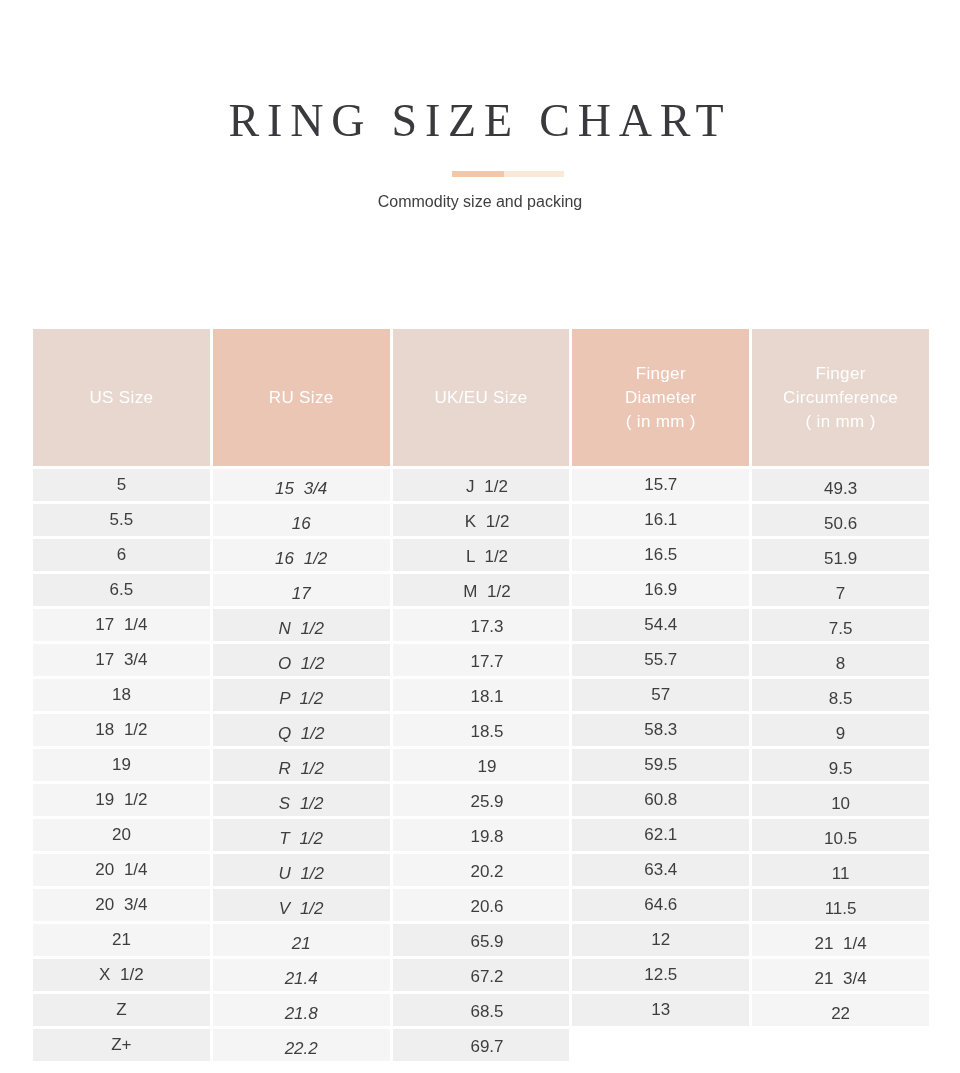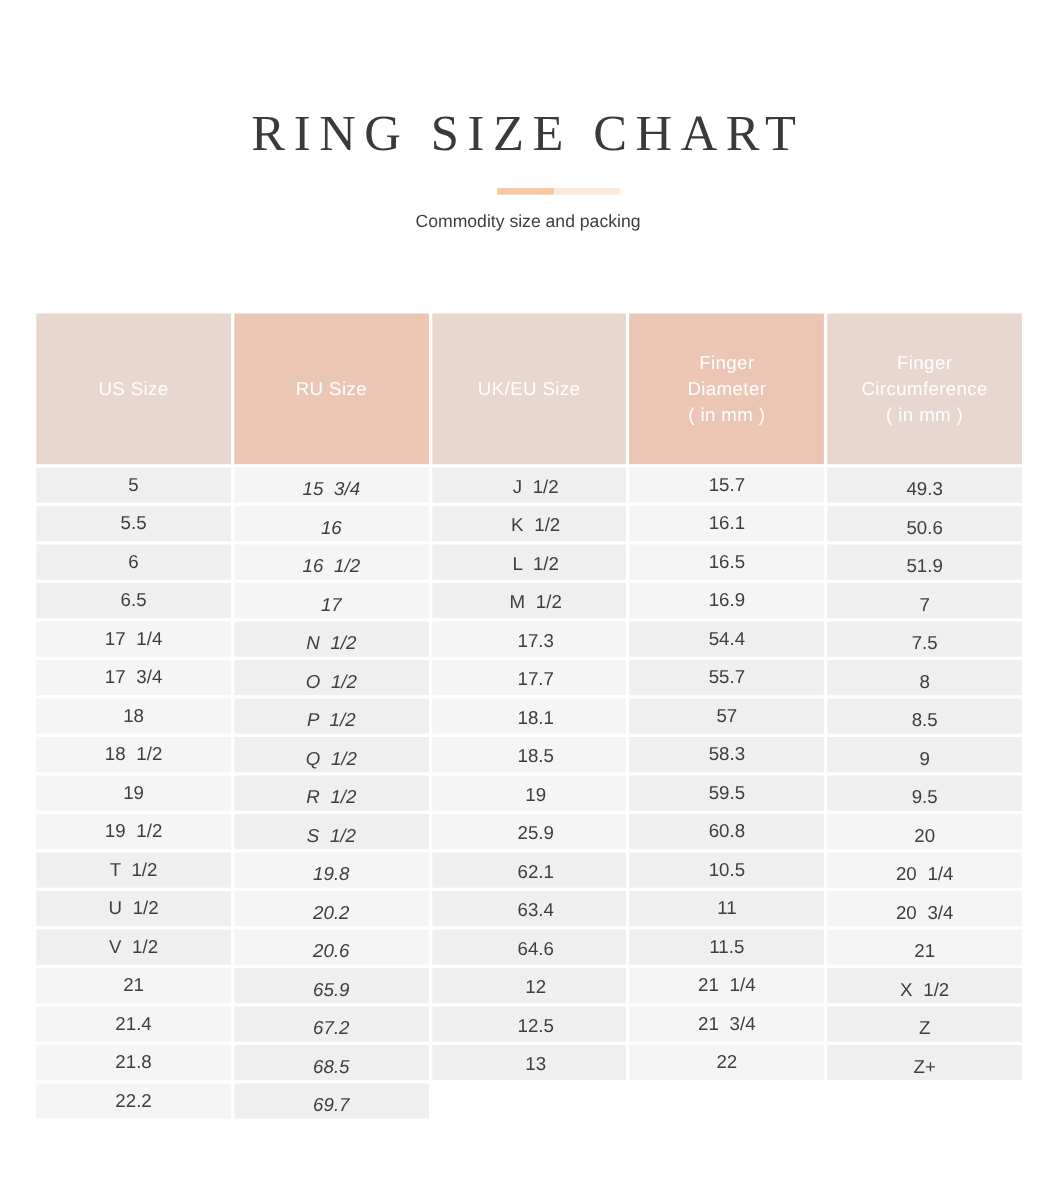--- a/index.html
+++ b/index.html
@@ -68,20 +68,21 @@
     height: 137px;
     display: flex;
     flex-direction: column;
     align-items: center;
     justify-content: center;
     color: #ffffff;
     font-size: 17px;
     line-height: 24px;
     text-align: center;
     letter-spacing: 0.02em;
+    margin-top: 44px;
   }
   .th-light { background: var(--header-light, #e8d7ce); }
   .th-dark  { background: var(--header-dark, #ebc6b4); }
   .tbody {
     display: grid;
     grid-template-columns: repeat(5, 1fr);
     grid-auto-rows: 32px;
     gap: 3px;
   }
   .td {
@@ -176,20 +177,21 @@
         <div class="td td-shaded">9</div>
         <div class="td td-plain">19</div>
         <div class="td td-shaded">R 1/2</div>
         <div class="td td-plain">19</div>
         <div class="td td-shaded">59.5</div>
         <div class="td td-shaded">9.5</div>
         <div class="td td-plain">19 1/2</div>
         <div class="td td-shaded">S 1/2</div>
         <div class="td td-plain">25.9</div>
         <div class="td td-shaded">60.8</div>
+        <div class="td td-shaded">10</div>
         <div class="td td-plain">20</div>
         <div class="td td-shaded">T 1/2</div>
         <div class="td td-plain">19.8</div>
         <div class="td td-shaded">62.1</div>
         <div class="td td-shaded">10.5</div>
         <div class="td td-plain">20 1/4</div>
         <div class="td td-shaded">U 1/2</div>
         <div class="td td-plain">20.2</div>
         <div class="td td-shaded">63.4</div>
         <div class="td td-shaded">11</div>

